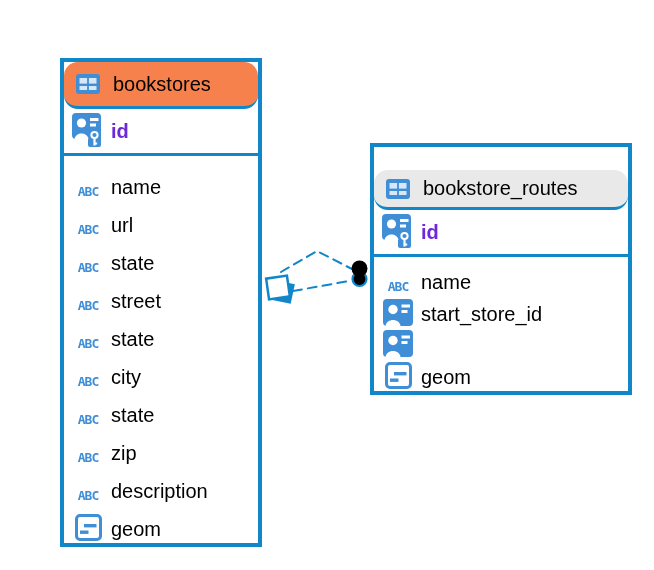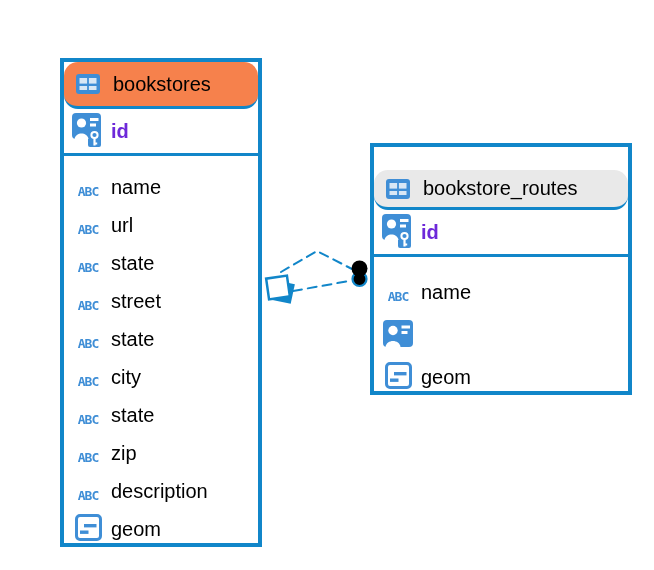--- a/index.html
+++ b/index.html
@@ -190,20 +190,32 @@
       <div class="col-row">
         <span class="icon-cell">
           <svg width="30" height="27" viewBox="0 0 30 27">
     <rect x="0" y="0" width="30" height="27" rx="4" fill="#3f8ed6"></rect>
     <circle cx="10" cy="10.5" r="4.7" fill="#fff"></circle>
     <path d="M2.5 27 C3.5 19 16.5 19 17.5 27 Z" fill="#fff"></path>
     <rect x="18.5" y="5.5" width="8.5" height="3" fill="#fff"></rect>
     <rect x="18.5" y="11" width="6" height="3" fill="#fff"></rect>
           </svg>
         </span>
+        <span class="col-label">start_store_id</span>
+      </div>
+      <div class="col-row">
+        <span class="icon-cell">
+          <svg width="30" height="27" viewBox="0 0 30 27">
+    <rect x="0" y="0" width="30" height="27" rx="4" fill="#3f8ed6"></rect>
+    <circle cx="10" cy="10.5" r="4.7" fill="#fff"></circle>
+    <path d="M2.5 27 C3.5 19 16.5 19 17.5 27 Z" fill="#fff"></path>
+    <rect x="18.5" y="5.5" width="8.5" height="3" fill="#fff"></rect>
+    <rect x="18.5" y="11" width="6" height="3" fill="#fff"></rect>
+          </svg>
+        </span>
       </div>
       <div class="col-row">
         <span class="icon-cell">
           <svg width="27" height="27" viewBox="0 0 27 27">
     <rect x="1.5" y="1.5" width="24" height="24" rx="3.5" fill="#fff" stroke="#3f8ed6" stroke-width="3"></rect>
     <rect x="9" y="10" width="12.5" height="3.4" fill="#3f8ed6"></rect>
     <rect x="5" y="16.5" width="8.5" height="3.4" fill="#3f8ed6"></rect>
           </svg>
         </span>
         <span class="col-label">geom</span>

